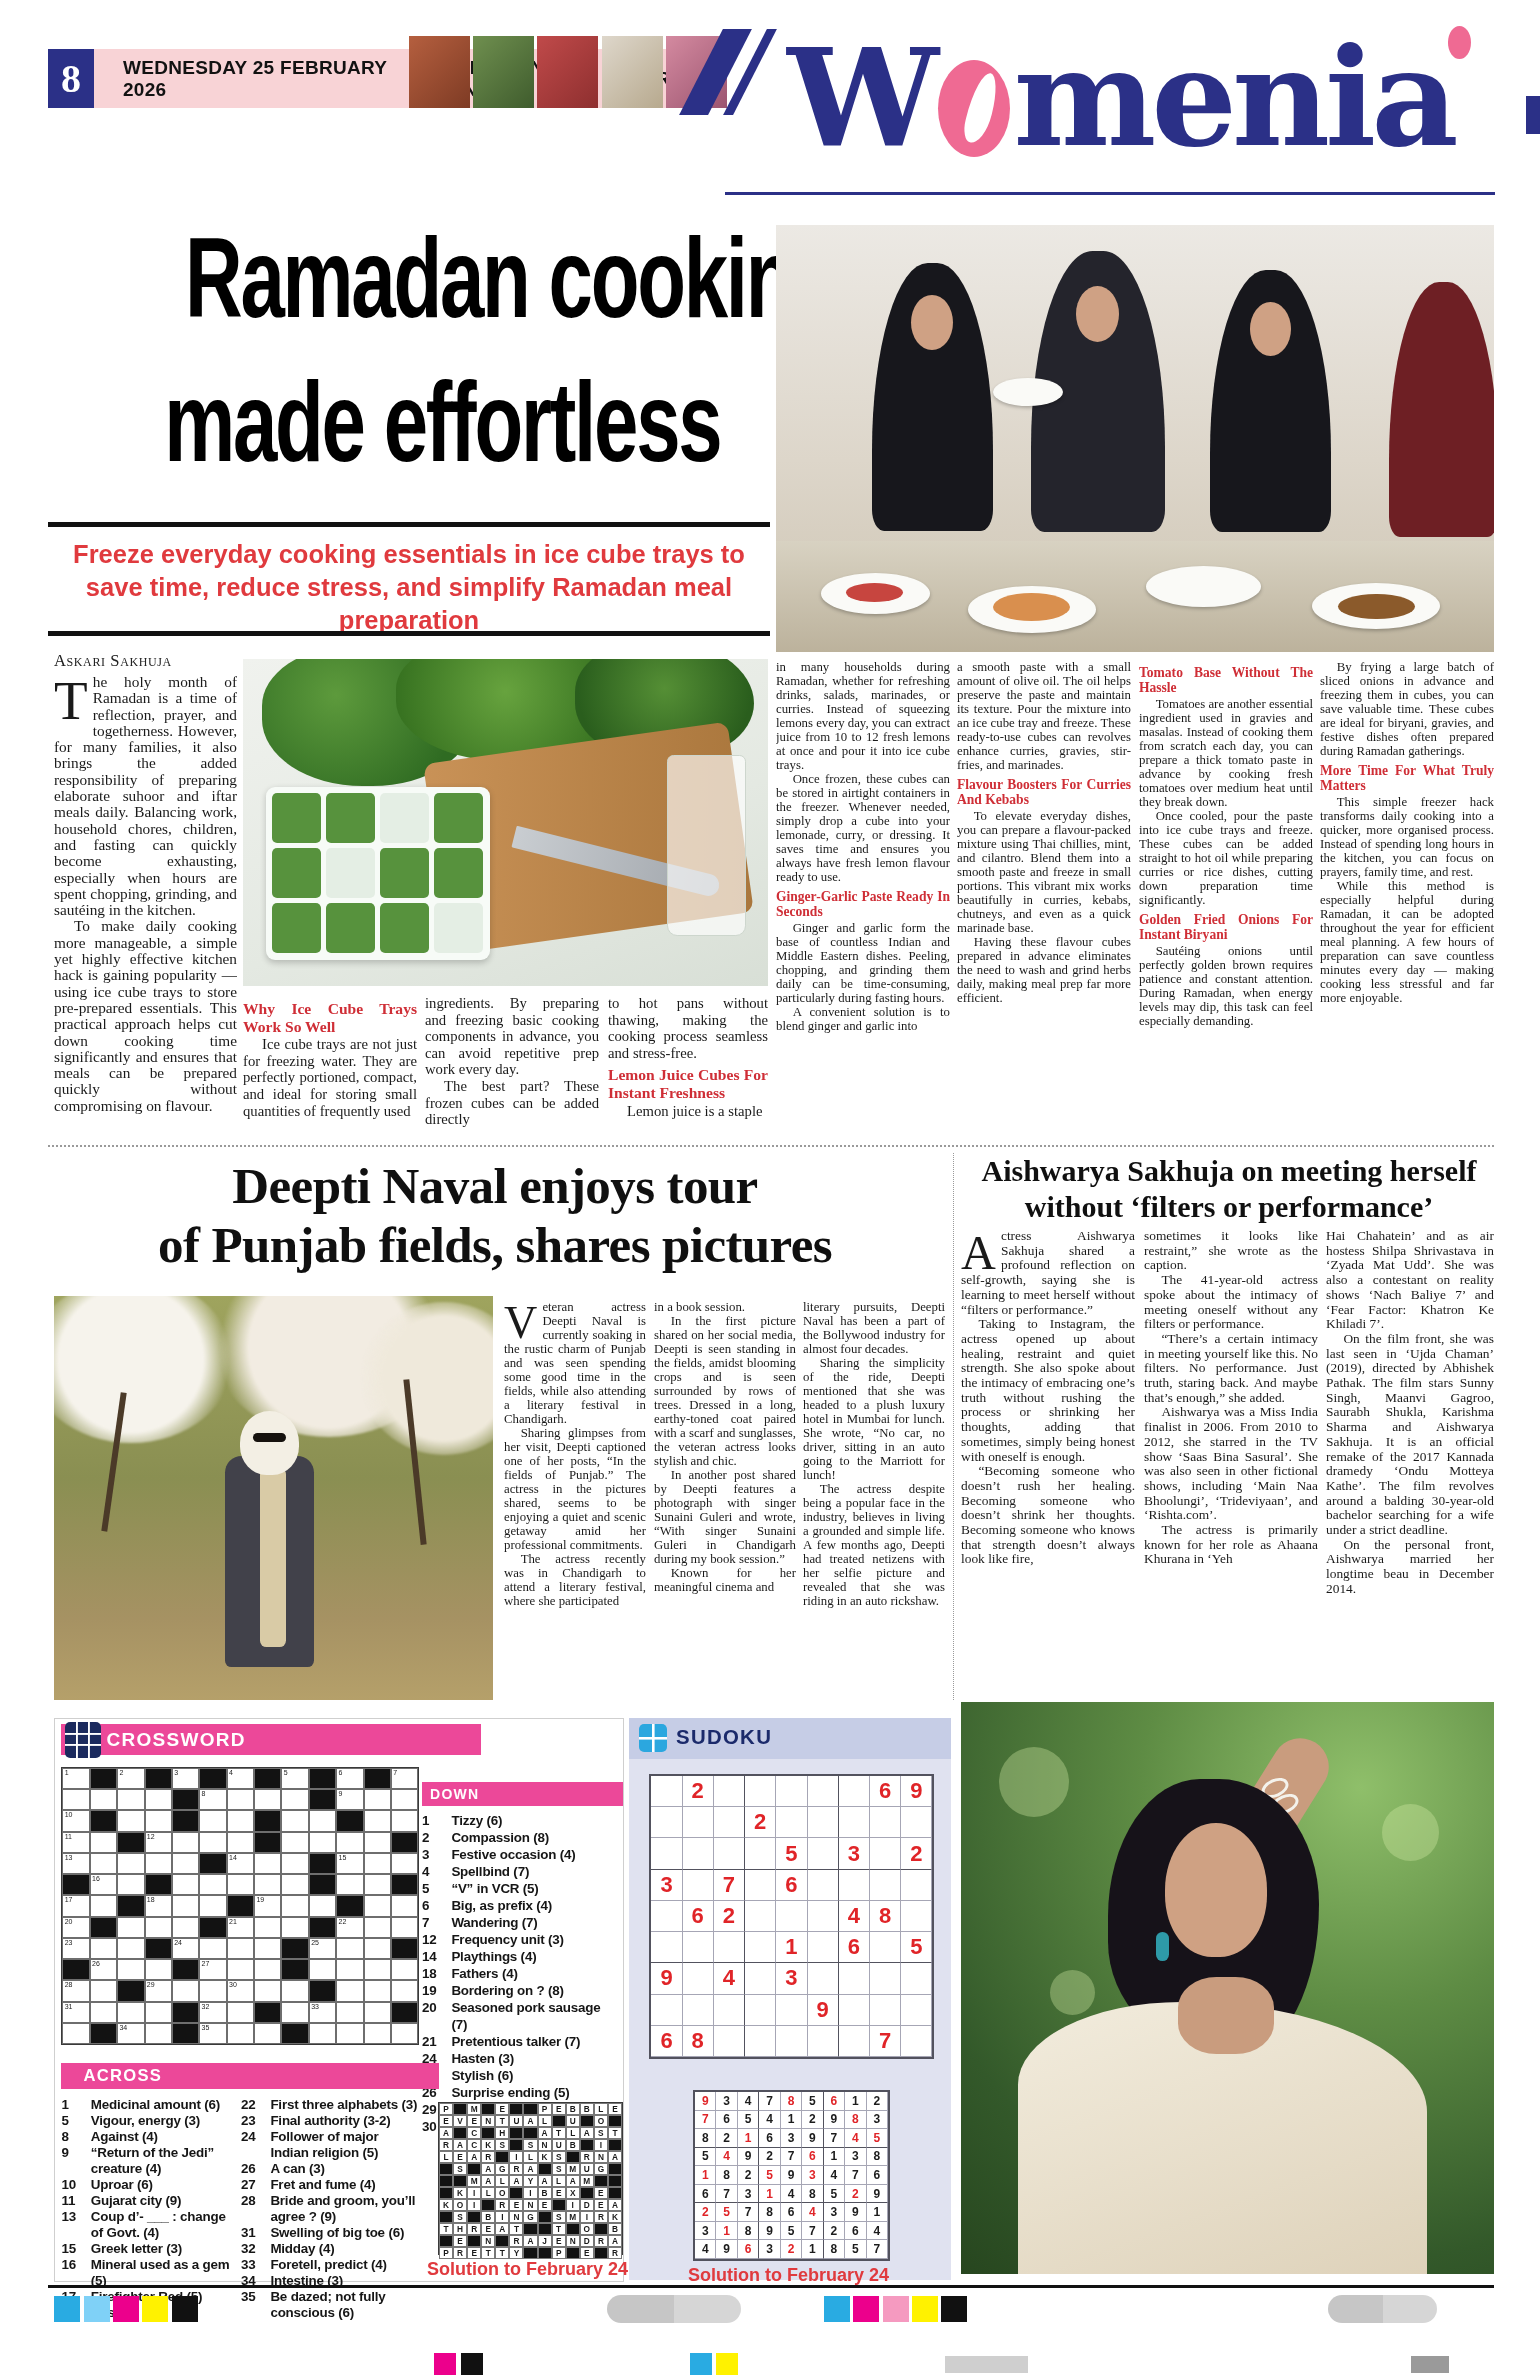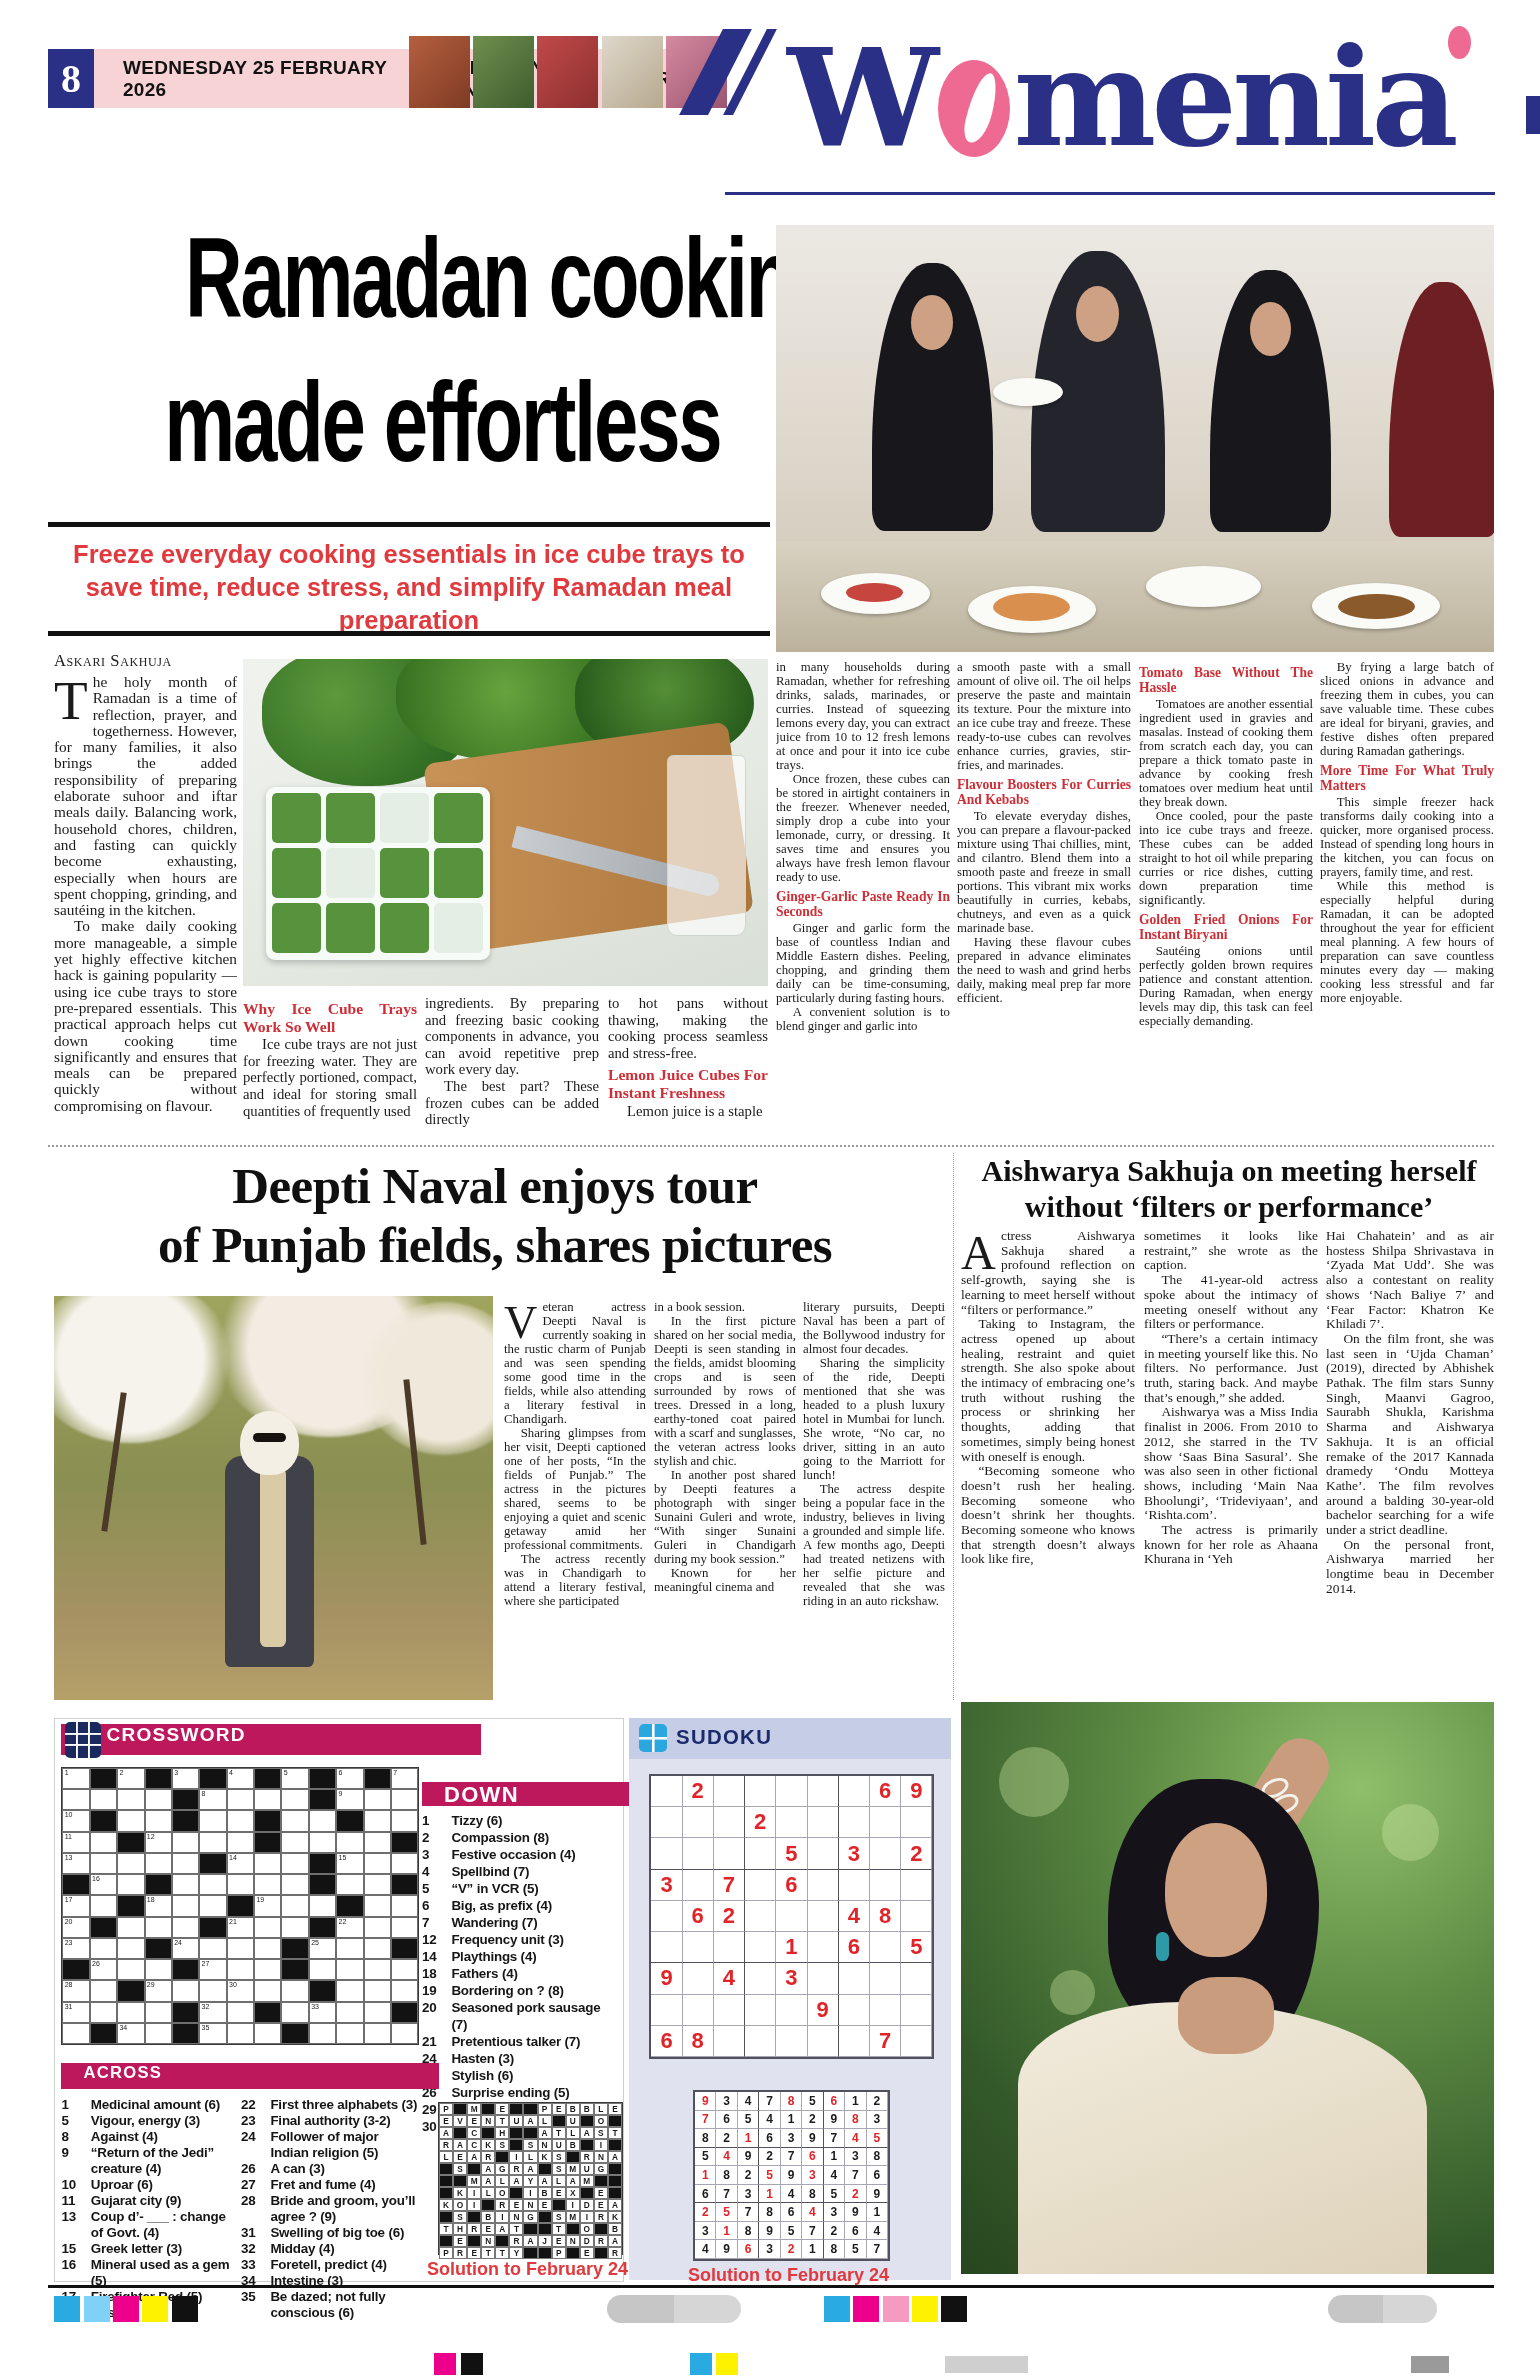--- a/index.html
+++ b/index.html
@@ -77,21 +77,21 @@
   .bangle{position:absolute;border:3.2px solid #f4f2ec;border-radius:50%;width:22px;height:11.5px;transform:rotate(-24deg)}
 
   
   .deepti-headline{left:45px;top:1157px;width:900px;text-align:center;color:#101010;
                    font:bold 51px/59px "Liberation Serif",serif;letter-spacing:-0.6px}
   .aish-headline{left:961px;top:1153px;width:536px;text-align:center;color:#101010;
                  font:bold 30px/36px "Liberation Serif",serif}
 
   
   .cw-panel{left:54px;top:1718px;width:568px;height:562px;border:1.3px solid #cfcfcf;background:#fff}
-  .bar{position:absolute;background:#be185d;color:#fff;display:flex;align-items:flex-start;
+  .bar{position:absolute;background:#ec4899;color:#fff;display:flex;align-items:center;
        font:bold 19px "Liberation Sans",sans-serif;letter-spacing:1.3px}
   .puzzicon{position:absolute;background:#1b2a5e;border-radius:5.1px;
             background-image:linear-gradient(#fff,#fff),linear-gradient(#fff,#fff),linear-gradient(90deg,#fff,#fff),linear-gradient(90deg,#fff,#fff);
             background-size:100% 1.9px,100% 1.9px,1.9px 100%,1.9px 100%;
             background-position:0 33%,0 66%,33% 0,66% 0;background-repeat:no-repeat}
   .cwgrid{position:absolute;display:grid;grid-template-columns:repeat(13,1fr);grid-auto-rows:1fr;
           border:1.9px solid #3a3a3a;background:#fff}
   .cwc{position:relative;border:0.6px solid #6e6e6e;background:#fff}
   .cwc.blk{background:#121212}
   .cwc .num{position:absolute;top:0;left:1.3px;font:7px "Liberation Sans",sans-serif;color:#222}
@@ -567,21 +567,21 @@
         </div>
         <div class="cwc"></div>
         <div class="cwc"></div>
         <div class="cwc blk"></div>
         <div class="cwc"></div>
         <div class="cwc"></div>
         <div class="cwc"></div>
         <div class="cwc"></div>
       </div>
 
-    <div class="bar" style="left:367px;top:63px;width:193px;height:24px;padding-left:22px;font-size:22px">
+    <div class="bar" style="left:367px;top:63px;width:193px;height:24px;padding-left:8px;font-size:14px">
       <span>DOWN</span>
     </div>
     <div class="abs downlist" style="left:367px;top:93px;width:195px;height:319px">
         <div class="clue">
           <span class="cn">1</span>
           <span class="ct">Tizzy (6)</span>
         </div>
         <div class="clue">
           <span class="cn">2</span>
           <span class="ct">Compassion (8)</span>

